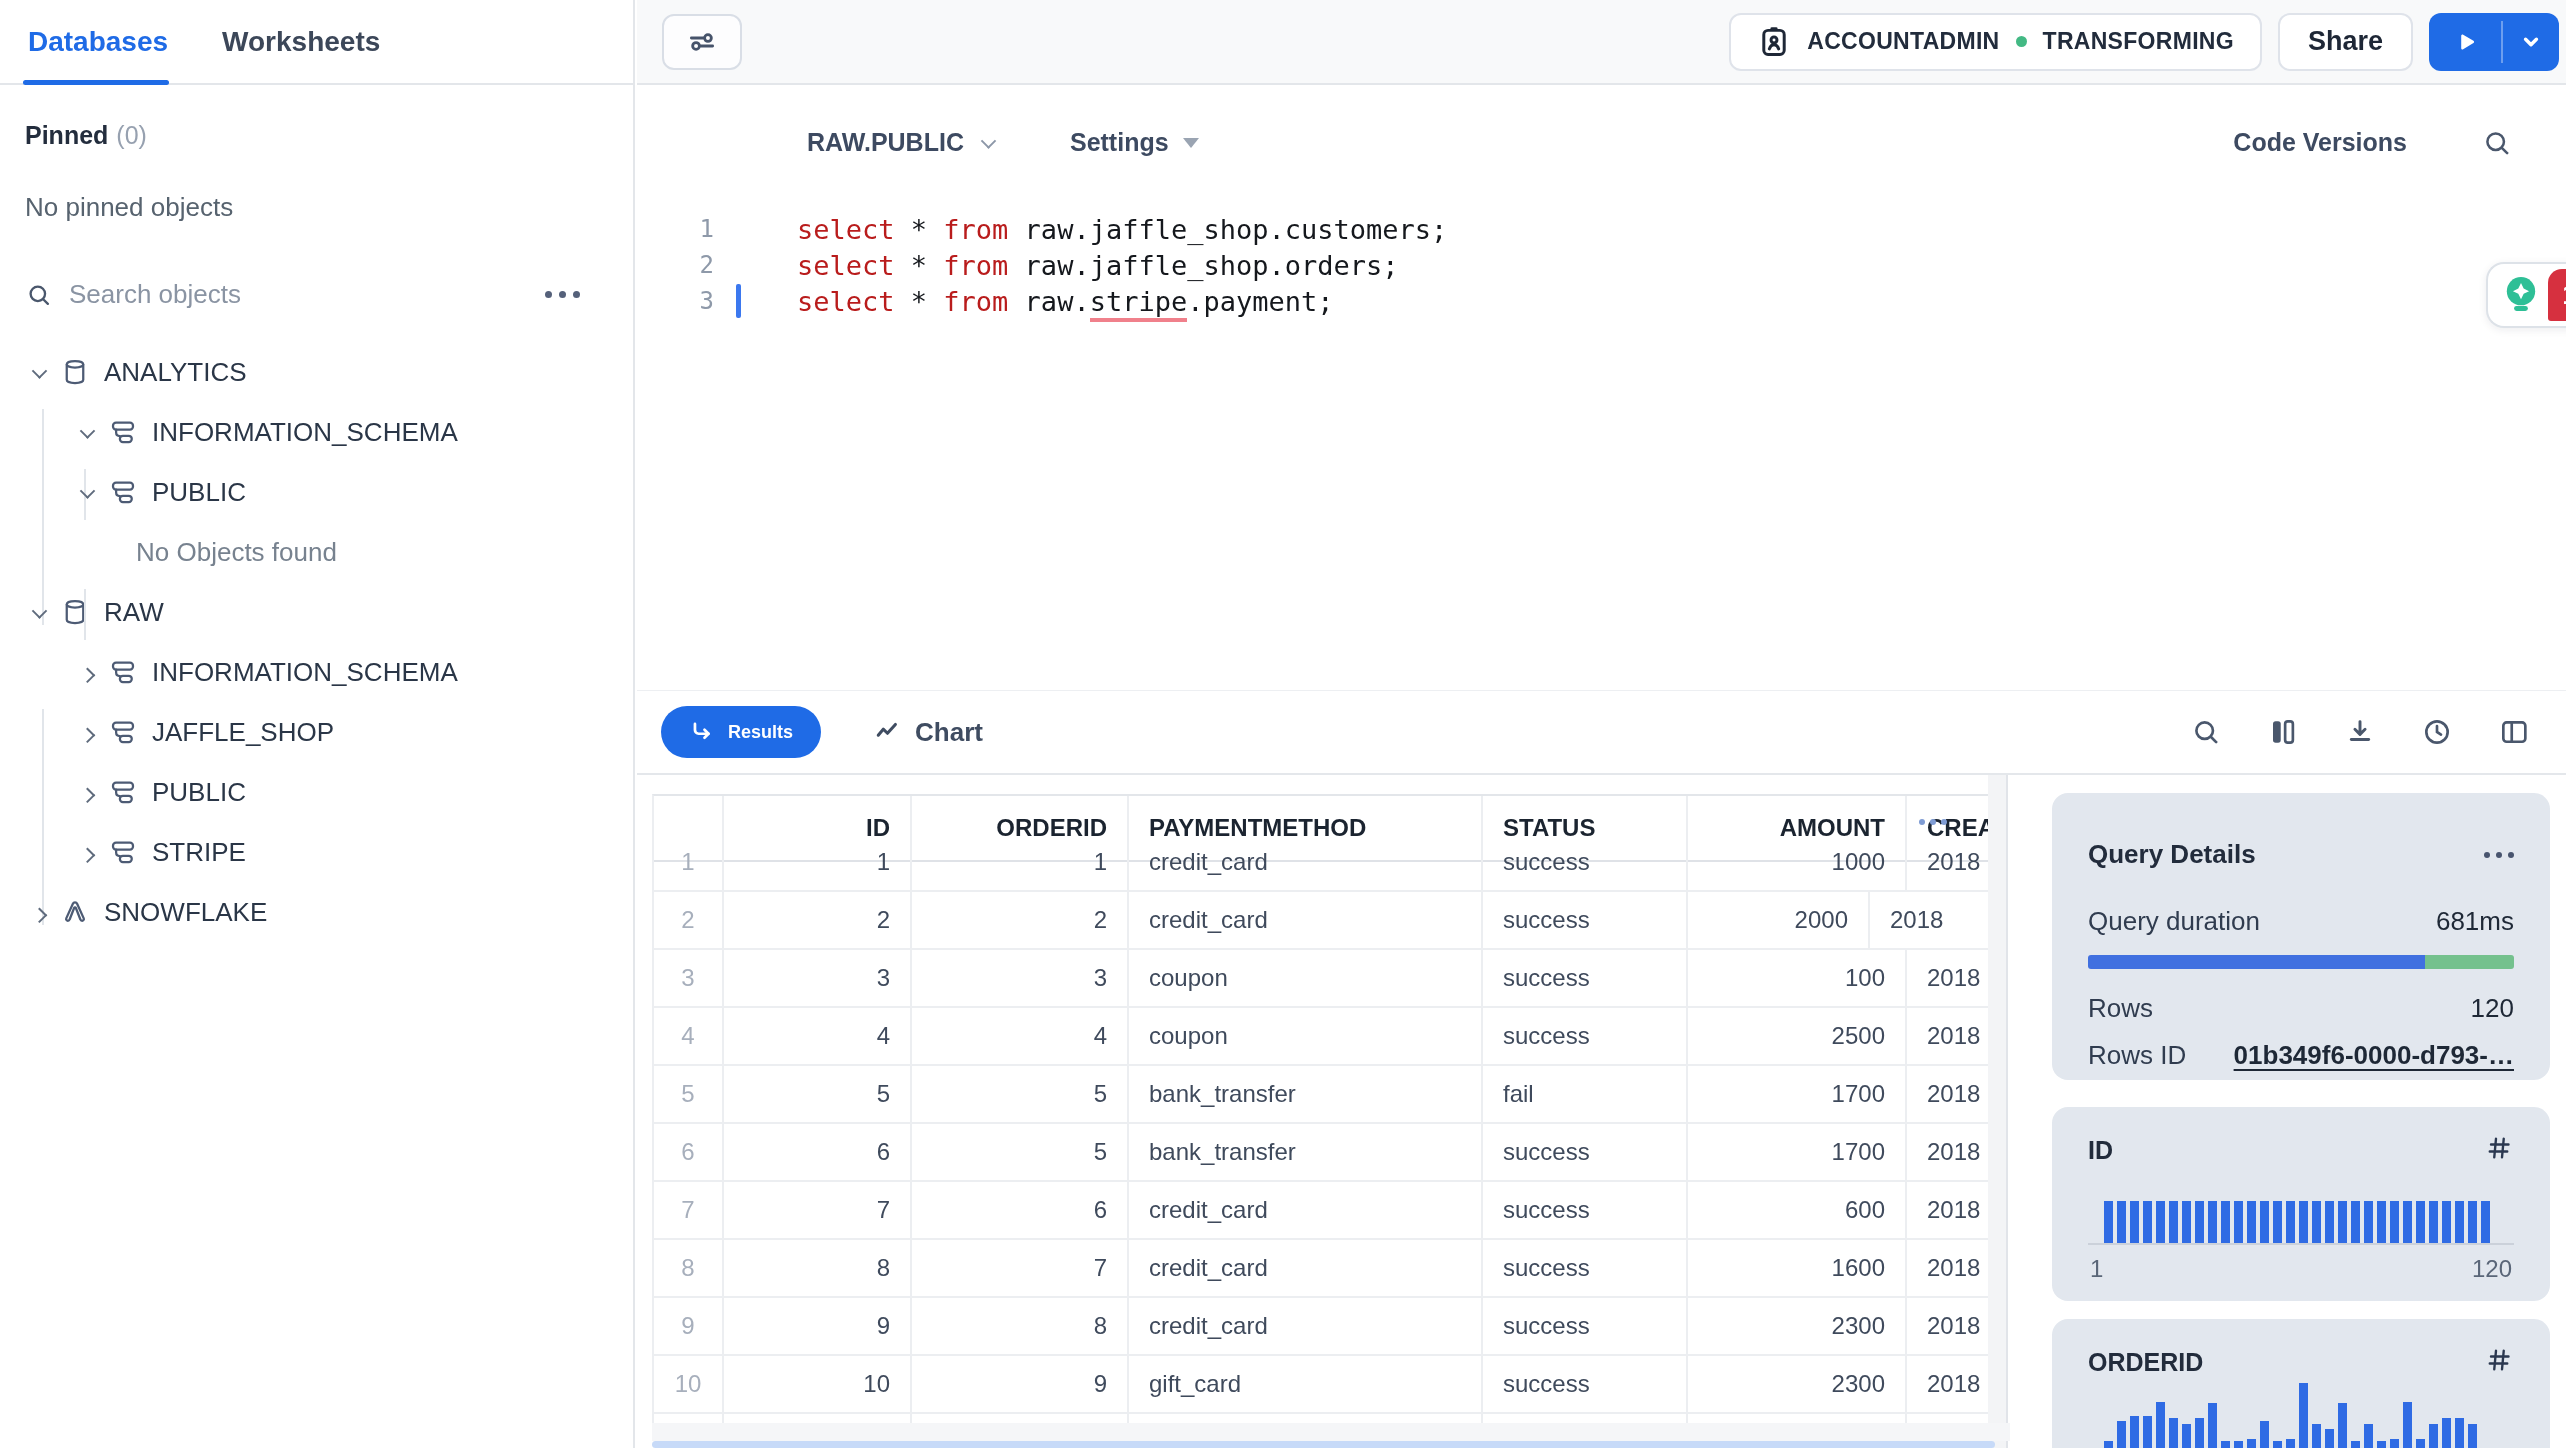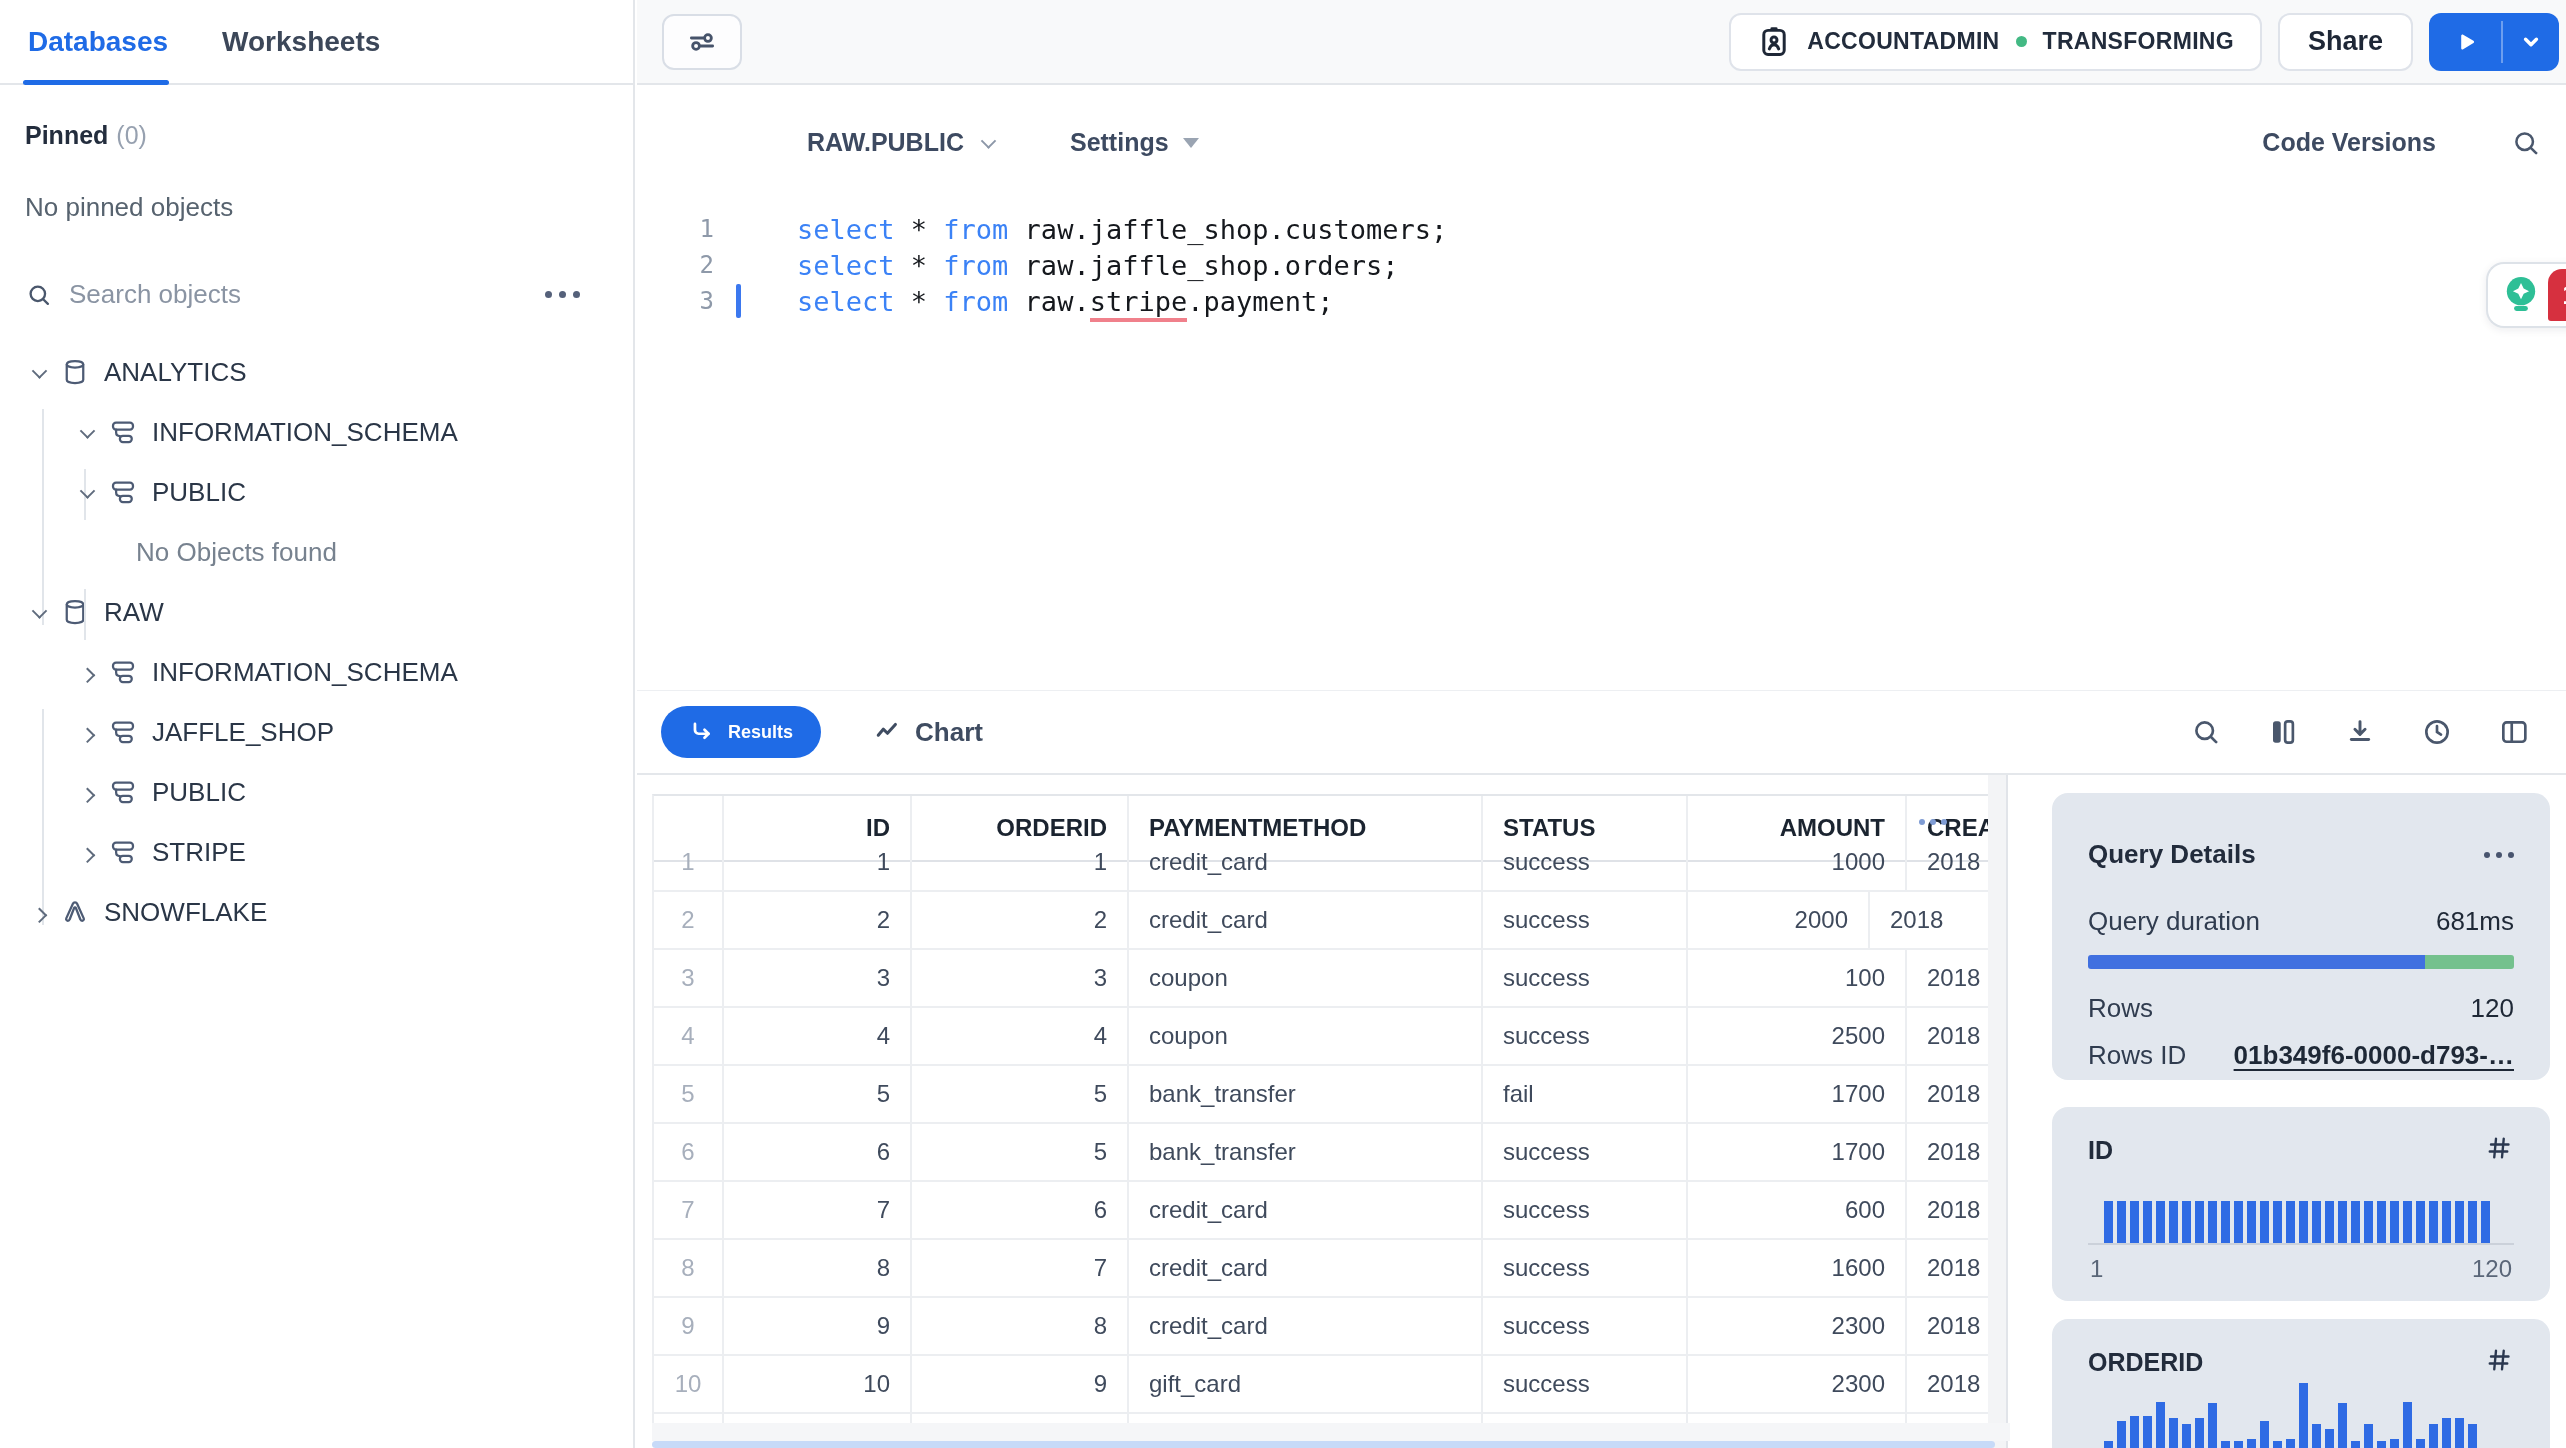--- a/index.html
+++ b/index.html
@@ -50,29 +50,29 @@
   .run-play { width:72px; display:flex; align-items:center; justify-content:center; }
   .run-sep { width:2px; background:rgba(255,255,255,.35); margin:8px 0; }
   .run-chev { width:56px; display:flex; align-items:center; justify-content:center; }
 
   .ed-head { height:115px; display:flex; align-items:center; padding-left:170px; background:#fff; }
   .sel { display:flex; align-items:center; gap:14px; cursor:pointer; }
   .sel-label { font-size:25px; font-weight:700; color:#3d4a61; }
   .sel .chev i { border-color:#8c97a8; }
   .settings { margin-left:70px; }
   .tri-down { width:0; height:0; border-left:8px solid transparent; border-right:8px solid transparent; border-top:10px solid #9aa4b2; }
-  .ed-head-right { margin-left:auto; display:flex; align-items:center; gap:74px; padding-right:24px; }
+  .ed-head-right { margin-left:auto; display:flex; align-items:center; gap:74px; padding-right:53px; }
   .code-versions { font-size:25px; font-weight:700; color:#3d4a61; cursor:pointer; }
 
   .editor { position:relative; height:490px; background:#fff; }
   .code-lines { padding-top:11px; }
   .code-line { display:flex; height:36px; align-items:center; font-family:"DejaVu Sans Mono", monospace; font-size:27px; }
   .ln { width:77px; text-align:right; color:#8e99a9; font-size:24px; }
   .ct { margin-left:83px; white-space:pre; color:#15181d; }
-  .ct .kw { color:#3b82f6; }
+  .ct .kw { color:#b91c1c; }
   .ct .err { border-bottom:4px solid #f0808b; padding-bottom:1px; }
   .cursor { position:absolute; left:99px; top:84px; width:5px; height:34px; background:#3b78ef; border-radius:2px; }
   .copilot { position:absolute; left:1849px; top:62px; width:130px; height:66px; background:#fff; border:2px solid #dde2e8; border-right:none; border-radius:18px 0 0 18px; box-shadow:0 2px 8px rgba(20,30,50,.08); display:flex; align-items:center; padding-left:10px; }
   .copilot svg { width:46px; height:46px; }
   .badge { min-width:44px; height:52px; margin-left:4px; background:#d6303f; border-radius:14px 14px 14px 3px; color:#fff; font-size:28px; font-weight:700; display:flex; align-items:center; justify-content:center; }
 
   .res-bar { position:absolute; top:690px; left:0; right:0; height:85px; background:#fff; border-top:1px solid #edeff2; border-bottom:2px solid #e4e7eb; display:flex; align-items:center; padding:0 36px 0 24px; }
   .results-pill { height:52px; border-radius:26px; background:#1f6be6; color:#fff; display:flex; align-items:center; gap:13px; padding:0 28px; font-size:18px; font-weight:700; cursor:pointer; }
   .chart-tab { margin-left:52px; display:flex; align-items:center; gap:14px; font-size:26px; font-weight:700; color:#3f4c61; cursor:pointer; }
   .bar-icons { margin-left:auto; display:flex; align-items:center; gap:45px; }

